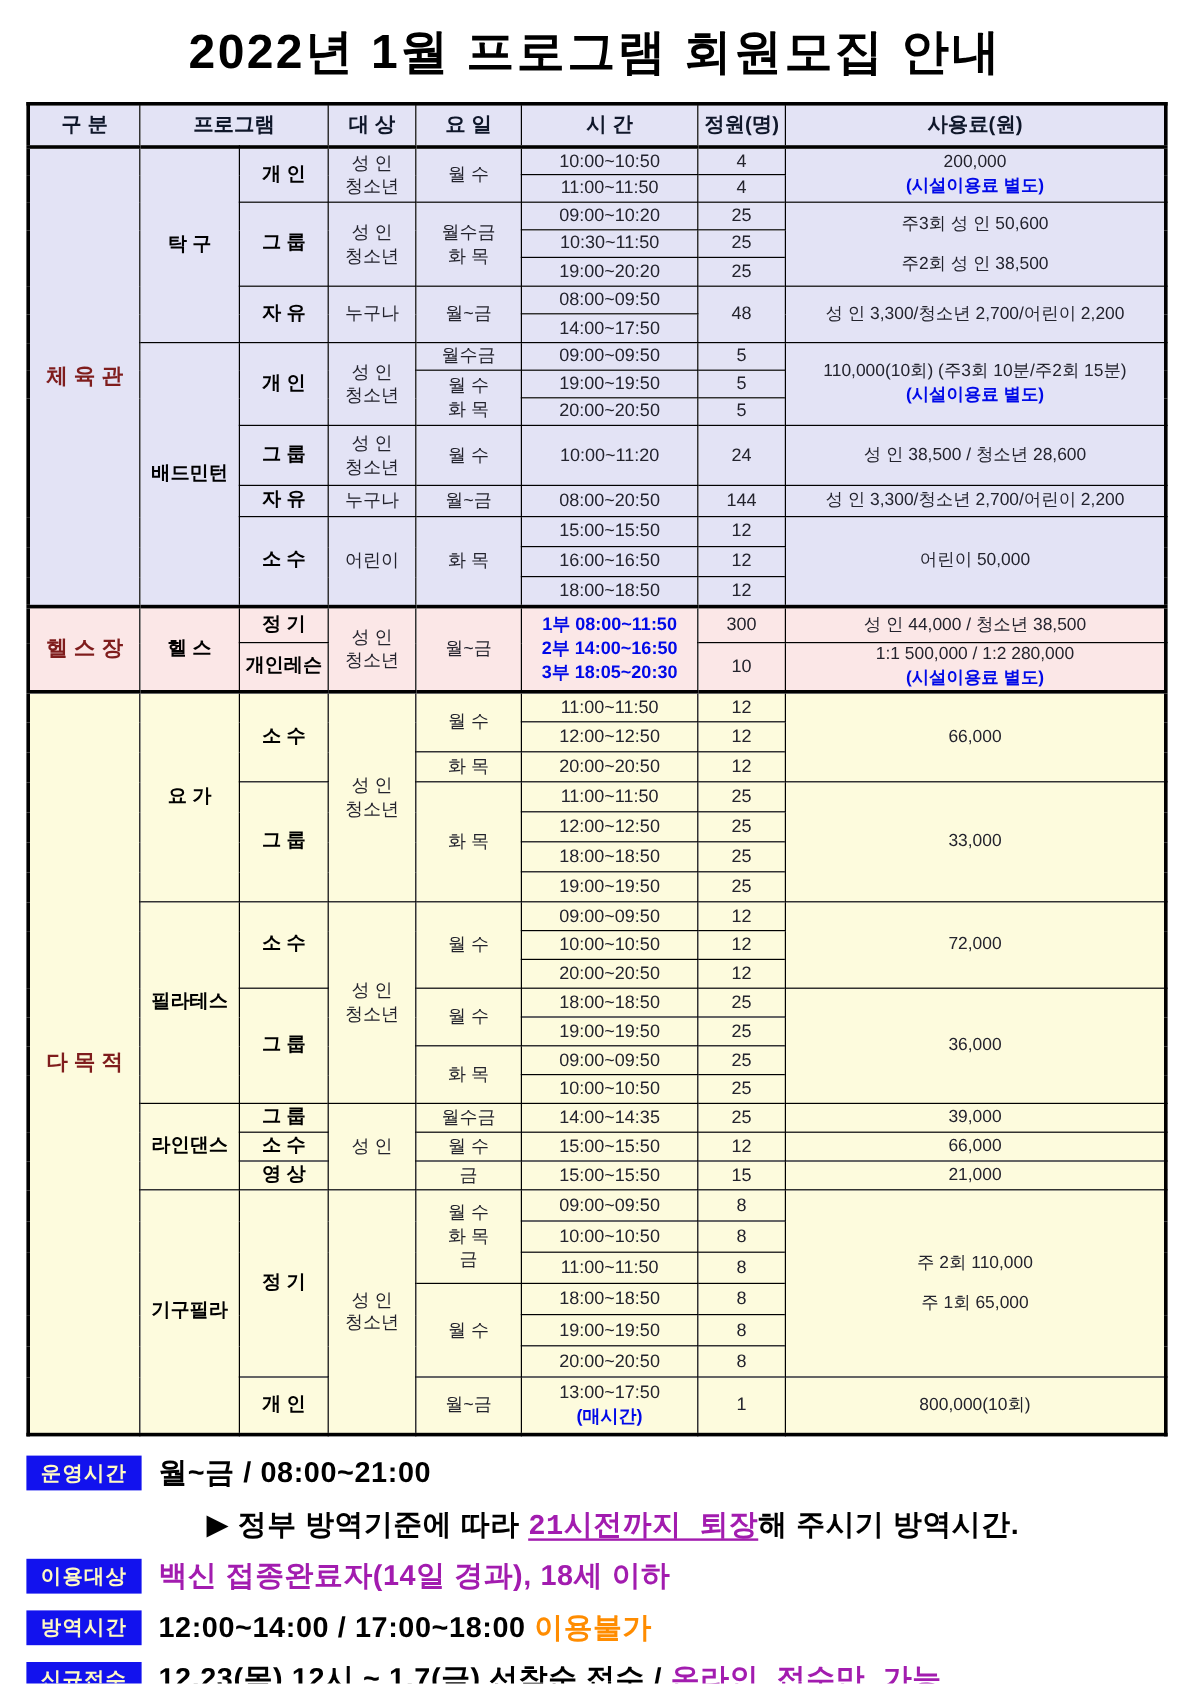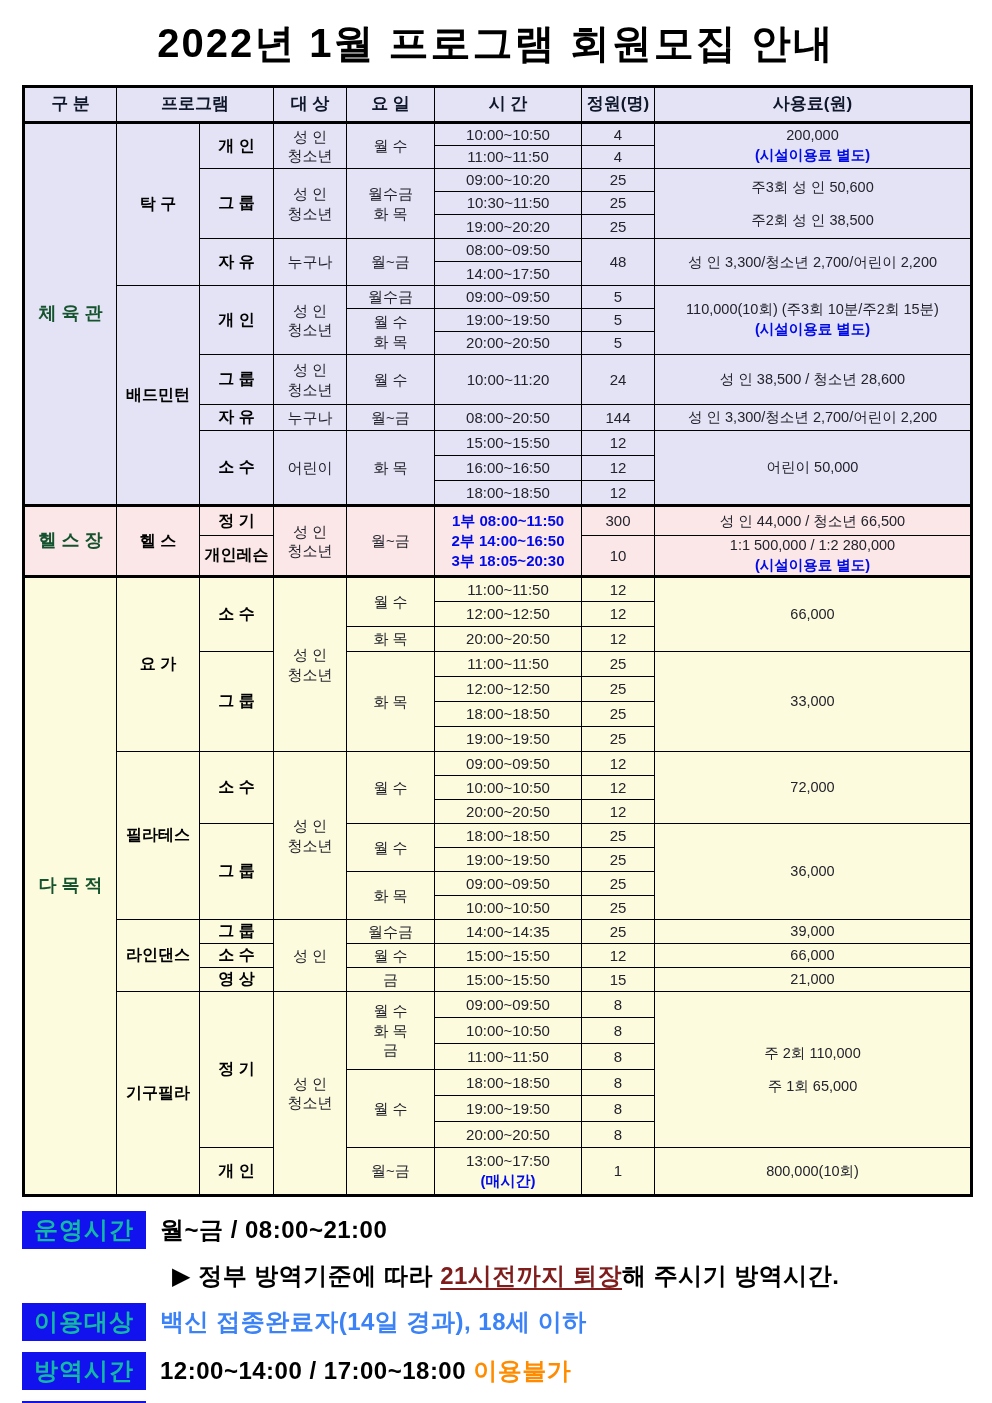--- a/index.html
+++ b/index.html
@@ -13,36 +13,36 @@
     border:1px solid #000;text-align:center;vertical-align:middle;
     font-size:15px;color:#23232d;padding:0 2px;white-space:pre-line;line-height:1.3;
     overflow:hidden;
   }
   thead td{font-weight:bold;font-size:17px;color:#0f172a;height:33px;border-bottom:3px solid #000;background:#e3e3f5;}
   tr.sec-top td{border-top:3px solid #000;}
   .bg-gym{background:#e3e3f5;}
   .bg-health{background:#fbe7e7;}
   .bg-multi{background:#fdfbdd;}
   td.b{font-weight:bold;color:#000;font-size:16px;}
-  td.cat{font-weight:bold;color:#14532d;font-size:18px;}
+  td.cat{font-weight:bold;color:#7f1d1d;font-size:18px;}
   td.fee{font-size:14.5px;}
   .ln{line-height:1.35;}
   td.sp .ln{line-height:2.25;}
   .blue{color:#0009e8;font-weight:bold;}
   
   #notices{margin:14px 0 0 22px;}
   .notice-row{display:flex;align-items:center;margin-bottom:11px;}
   .notice-row.indent{margin-left:150px;}
   .badge{
-    background:#1212ee;color:#14b8a6;font-weight:bold;font-size:24px;
+    background:#1212ee;color:#fef9c3;font-weight:bold;font-size:17px;
     padding:3px 12px;margin-right:14px;letter-spacing:1px;
   }
   .notice-text{font-size:24px;font-weight:bold;color:#000;letter-spacing:0.5px;}
-  .notice-text .red{color:#7f1d1d;}
-  .notice-text .green{color:#3b82f6;}
+  .notice-text .red{color:#a21caf;font-family:Liberation Mono, monospace;}
+  .notice-text .green{color:#a21caf;}
   .notice-text .orange{color:#ff8c00;}
   .notice-text .u{text-decoration:underline;text-underline-offset:4px;}
 </style>
 </head>
 <body>
 
 <div class="page-title">2022년 1월 프로그램 회원모집 안내</div>
 
 <table id="program-table">
   <colgroup>
@@ -166,21 +166,21 @@
       </tr>
       <tr class="sec-top" style="height: 30px;">
         <td class="bg-health cat" rowspan="2" colspan="1">헬 스 장</td>
         <td class="bg-health b" rowspan="2" colspan="1">헬 스</td>
         <td class="bg-health b" rowspan="1" colspan="1">정 기</td>
         <td class="bg-health" rowspan="2" colspan="1">성 인
 청소년</td>
         <td class="bg-health" rowspan="2" colspan="1">월~금</td>
         <td class="bg-health" rowspan="2" colspan="1"><div class="ln blue">1부 08:00~11:50</div><div class="ln blue">2부 14:00~16:50</div><div class="ln blue">3부 18:05~20:30</div></td>
         <td class="bg-health" rowspan="1" colspan="1">300</td>
-        <td class="bg-health fee" rowspan="1" colspan="1">성  인 44,000 / 청소년 66,500</td>
+        <td class="bg-health fee" rowspan="1" colspan="1">성  인 44,000 / 청소년 38,500</td>
       </tr>
       <tr style="height: 41px;">
         <td class="bg-health b" rowspan="1" colspan="1">개인레슨</td>
         <td class="bg-health" rowspan="1" colspan="1">10</td>
         <td class="bg-health fee" rowspan="1" colspan="1"><div class="ln">1:1 500,000 / 1:2 280,000</div><div class="ln blue">(시설이용료 별도)</div></td>
       </tr>
       <tr class="sec-top" style="height: 25px;">
         <td class="bg-multi cat" rowspan="24" colspan="1">다 목 적</td>
         <td class="bg-multi b" rowspan="7" colspan="1">요 가</td>
         <td class="bg-multi b" rowspan="3" colspan="1">소 수</td>

